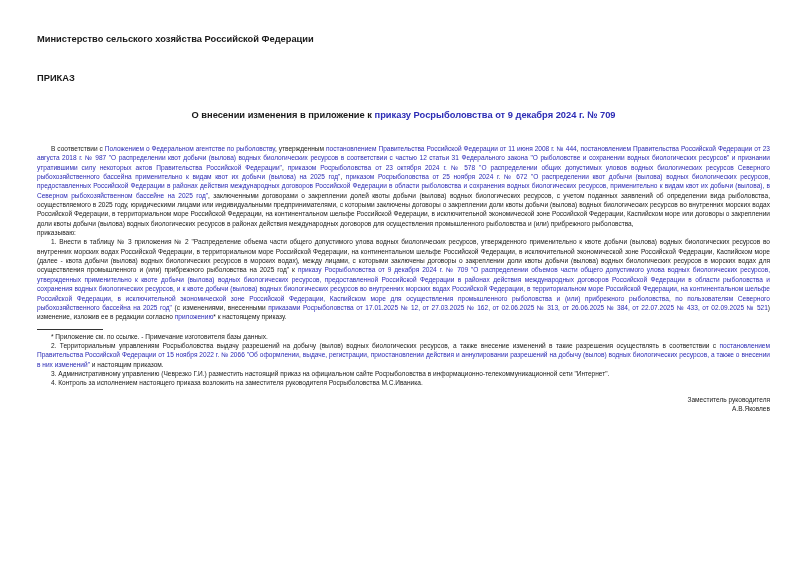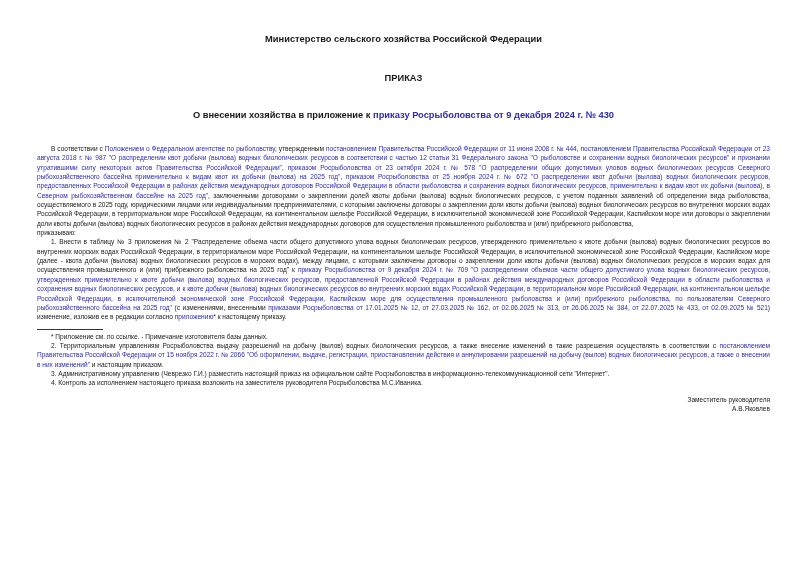--- a/index.html
+++ b/index.html
@@ -3,41 +3,41 @@
 <meta charset="utf-8">
 <style>
   html, body { margin: 0; padding: 0; background: #ffffff; }
   body {
     width: 807px; height: 571px; overflow: hidden;
     font-family: "Liberation Sans", sans-serif;
     color: #1a1a1a;
     position: relative;
   }
   .page { position: absolute; left: 37px; top: 34px; width: 733px; }
-  .hdr { text-align: center; font-weight: bold; font-size: 9.3px; line-height: 11px; }
+  .hdr { font-weight: bold; font-size: 9.3px; line-height: 11px; }
   .hdr.h1 { margin-top: 0; }
   .hdr.h3 { margin-top: 28px; }
   .hdr.h4 { margin-top: 12px; }
   .title { text-align: center; font-weight: bold; font-size: 9.3px; margin-top: 25px; line-height: 12px; }
   a.lnk { color: #2b2bb5; text-decoration: none; }
   .body { margin-top: 23px; font-size: 6.55px; line-height: 9.35px; text-align: justify; }
   .body p { margin: 0; text-indent: 14px; }
   .body p.noind { text-indent: 0; }
   .fn-line { width: 66px; border-top: 0.8px solid #333; margin-top: 7px; margin-bottom: 2px; }
   .sign { text-align: right; font-size: 6.55px; line-height: 9.35px; margin-top: 7px; }
 </style>
 </head>
 <body>
 
 <div class="page">
   <div class="hdr h1">Министерство сельского хозяйства Российской Федерации</div>
   <div class="hdr h3">ПРИКАЗ</div>
 
   <div class="title">
-    <span>О внесении хозяйства в приложение к </span><a class="lnk">приказу Росрыболовства от 9 декабря 2024 г. № 430</a>
+    <span>О внесении изменения в приложение к </span><a class="lnk">приказу Росрыболовства от 9 декабря 2024 г. № 709</a>
   </div>
 
   <div class="body">
     <p><span>В соответствии с </span><a class="lnk">Положением о Федеральном агентстве по рыболовству</a><span>, утвержденным </span><a class="lnk">постановлением Правительства Российской Федерации от 11 июня 2008 г. № 444</a><span>, </span><a class="lnk">постановлением Правительства Российской Федерации от 23 августа 2018 г. № 987 "О распределении квот добычи (вылова) водных биологических ресурсов в соответствии с частью 12 статьи 31 Федерального закона "О рыболовстве и сохранении водных биологических ресурсов" и признании утратившими силу некоторых актов Правительства Российской Федерации"</a><span>, </span><a class="lnk">приказом Росрыболовства от 23 октября 2024 г. № 578 "О распределении общих допустимых уловов водных биологических ресурсов Северного рыбохозяйственного бассейна применительно к видам квот их добычи (вылова) на 2025 год"</a><span>, </span><a class="lnk">приказом Росрыболовства от 25 ноября 2024 г. № 672 "О распределении квот добычи (вылова) водных биологических ресурсов, предоставленных Российской Федерации в районах действия международных договоров Российской Федерации в области рыболовства и сохранения водных биологических ресурсов, применительно к видам квот их добычи (вылова), в Северном рыбохозяйственном бассейне на 2025 год"</a><span>, заключенными договорами о закреплении долей квоты добычи (вылова) водных биологических ресурсов, с учетом поданных заявлений об определении вида рыболовства, осуществляемого в 2025 году, юридическими лицами или индивидуальными предпринимателями, с которыми заключены договоры о закреплении доли квоты добычи (вылова) водных биологических ресурсов во внутренних морских водах Российской Федерации, в территориальном море Российской Федерации, на континентальном шельфе Российской Федерации, в исключительной экономической зоне Российской Федерации, Каспийском море или договоры о закреплении доли квоты добычи (вылова) водных биологических ресурсов в районах действия международных договоров для осуществления промышленного рыболовства и (или) прибрежного рыболовства,</span></p>
     <p class="noind">приказываю:</p>
 
     <p><span>1. Внести в таблицу № 3 приложения № 2 "Распределение объема части общего допустимого улова водных биологических ресурсов, утвержденного применительно к квоте добычи (вылова) водных биологических ресурсов во внутренних морских водах Российской Федерации, в территориальном море Российской Федерации, на континентальном шельфе Российской Федерации, в исключительной экономической зоне Российской Федерации, Каспийском море (далее - квота добычи (вылова) водных биологических ресурсов в морских водах), между лицами, с которыми заключены договоры о закреплении доли квоты добычи (вылова) водных биологических ресурсов в морских водах для осуществления промышленного и (или) прибрежного рыболовства на 2025 год" к </span><a class="lnk">приказу Росрыболовства от 9 декабря 2024 г. № 709 "О распределении объемов части общего допустимого улова водных биологических ресурсов, утвержденных применительно к квоте добычи (вылова) водных биологических ресурсов, предоставленной Российской Федерации в районах действия международных договоров Российской Федерации в области рыболовства и сохранения водных биологических ресурсов, и к квоте добычи (вылова) водных биологических ресурсов во внутренних морских водах Российской Федерации, в территориальном море Российской Федерации, на континентальном шельфе Российской Федерации, в исключительной экономической зоне Российской Федерации, Каспийском море для осуществления промышленного рыболовства и (или) прибрежного рыболовства, по пользователям Северного рыбохозяйственного бассейна на 2025 год"</a><span> (с изменениями, внесенными </span><a class="lnk">приказами Росрыболовства от 17.01.2025 № 12, от 27.03.2025 № 162, от 02.06.2025 № 313, от 26.06.2025 № 384, от 22.07.2025 № 433, от 02.09.2025 № 521</a><span>) изменение, изложив ее в редакции согласно </span><a class="lnk">приложению</a><span>* к настоящему приказу.</span></p>
 
     <div class="fn-line"></div>
     <p>* Приложение см. по ссылке. - Примечание изготовителя базы данных.</p>

